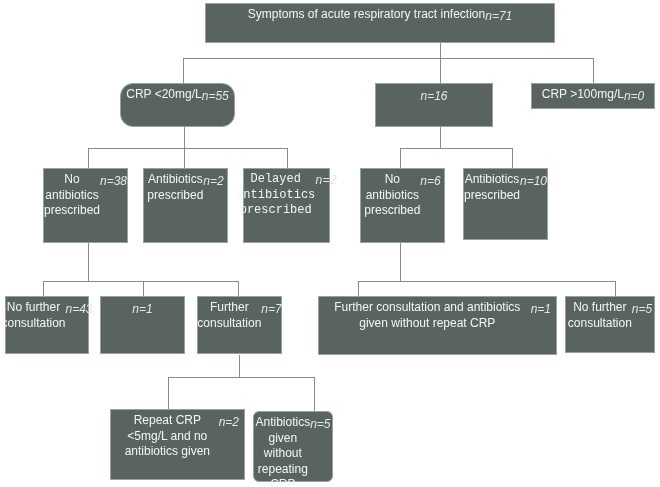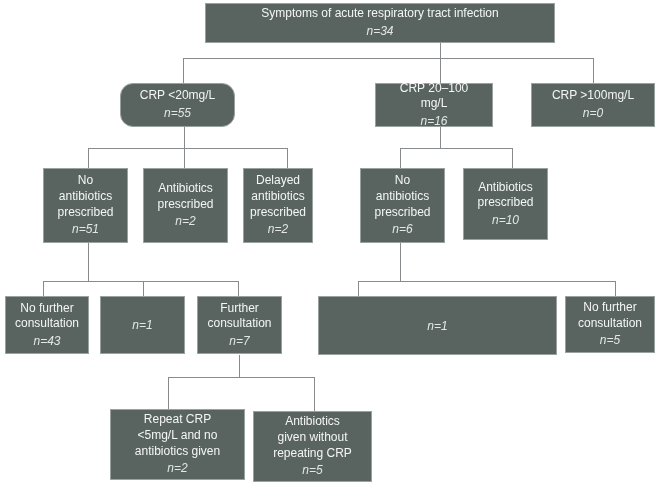--- a/index.html
+++ b/index.html
@@ -34,87 +34,84 @@
     fill: none;
     shape-rendering: crispEdges;
   }
   .node {
     position: absolute;
     box-sizing: border-box;
     background: var(--box-fill);
     border: 1px solid var(--box-border);
     color: var(--box-text);
     display: flex;
-    flex-direction: column;
-    align-items: center;
     justify-content: center;
     text-align: center;
     font-size: 12px;
     line-height: 1.3;
-    padding: 3px 18px;
+    padding: 3px 5px;
   }
   .node .n {
     font-style: italic;
     color: var(--count-text);
     margin-top: 2px;
   }
   #root            { left:205px; top:3px;   width:350px; height:40px; }
   #crp_low         { left:120px; top:83px;  width:115px; height:44px;border-radius:13px; }
   #crp_mid         { left:375px; top:83px;  width:118px; height:44px; }
-  #crp_high        { left:531px; top:83px;  width:124px; height:44px; }
+  #crp_high        { left:531px; top:83px;  width:124px; height:26px; }
   #low_no_abx      { left:43px;  top:168px; width:85px;  height:75px; }
   #low_abx         { left:143px; top:168px; width:85px;  height:75px; }
-  #low_delayed     { left:243px; top:168px; width:70px;  height:75px; }
+  #low_delayed     { left:243px; top:168px; width:87px;  height:75px;font-family:Liberation Mono, monospace; }
   #mid_no_abx      { left:360px; top:168px; width:85px;  height:75px; }
   #mid_abx         { left:463px; top:168px; width:85px;  height:72px; }
   #low_no_further  { left:5px;   top:296px; width:84px;  height:58px; }
   #low_lost        { left:100px; top:296px; width:85px;  height:58px; }
   #low_further     { left:197px; top:296px; width:85px;  height:58px; }
   #mid_further_abx { left:318px; top:296px; width:239px; height:59px; }
   #mid_no_further  { left:565px; top:296px; width:90px;  height:57px; }
   #repeat_crp      { left:110px; top:409px; width:135px; height:71px; }
-  #abx_no_repeat   { left:253px; top:411px; width:119px; height:71px; }
+  #abx_no_repeat   { left:253px; top:411px; width:80px; height:71px;border-radius:6px; }
 </style>
 </head>
 <body>
 
 <div class="stage">
 
   <svg class="connectors" viewBox="0 0 660 487" xmlns="http://www.w3.org/2000/svg">
     <path d="M440 43 V83 M183 58 H593 M183 58 V83 M593 58 V83"></path>
     <path d="M184 127 V168 M88 148 H287 M88 148 V168 M287 148 V168"></path>
     <path d="M440 127 V148 M400 148 H512 M400 148 V168 M512 148 V168"></path>
     <path d="M88 243 V281 M43 281 H238 M43 281 V296 M143 281 V296 M238 281 V296"></path>
     <path d="M400 243 V281 M358 281 H615 M358 281 V296 M615 281 V296"></path>
     <path d="M239 355 V377 M168 377 H314 M168 377 V411 M314 377 V411"></path>
   </svg>
 
   <div class="node" id="root">
     <span class="lbl">Symptoms of acute respiratory tract infection</span>
-    <span class="n">n=34</span>
+    <span class="n">n=71</span>
   </div>
 
   <div class="node" id="crp_low">
     <span class="lbl">CRP &lt;20mg/L</span>
     <span class="n">n=55</span>
   </div>
 
   <div class="node" id="crp_mid">
-    <span class="lbl">CRP 20–100 mg/L</span>
     <span class="n">n=16</span>
   </div>
 
   <div class="node" id="crp_high">
     <span class="lbl">CRP &gt;100mg/L</span>
     <span class="n">n=0</span>
   </div>
 
   <div class="node" id="low_no_abx">
     <span class="lbl">No antibiotics prescribed</span>
-    <span class="n">n=51</span>
+    <span class="n">n=38</span>
   </div>
 
   <div class="node" id="low_abx">
     <span class="lbl">Antibiotics prescribed</span>
     <span class="n">n=2</span>
   </div>
 
   <div class="node" id="low_delayed">
     <span class="lbl">Delayed antibiotics prescribed</span>
     <span class="n">n=2</span>
@@ -138,20 +135,21 @@
   <div class="node" id="low_lost">
     <span class="n">n=1</span>
   </div>
 
   <div class="node" id="low_further">
     <span class="lbl">Further consultation</span>
     <span class="n">n=7</span>
   </div>
 
   <div class="node" id="mid_further_abx">
+    <span class="lbl">Further consultation and antibiotics given without repeat CRP</span>
     <span class="n">n=1</span>
   </div>
 
   <div class="node" id="mid_no_further">
     <span class="lbl">No further consultation</span>
     <span class="n">n=5</span>
   </div>
 
   <div class="node" id="repeat_crp">
     <span class="lbl">Repeat CRP &lt;5mg/L and no antibiotics given</span>

